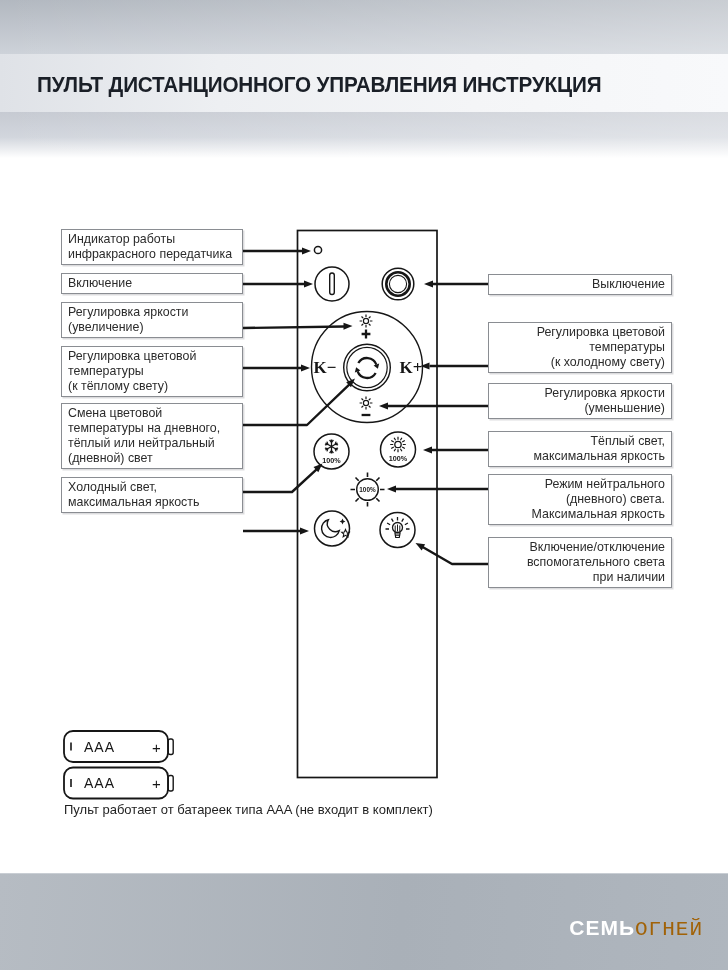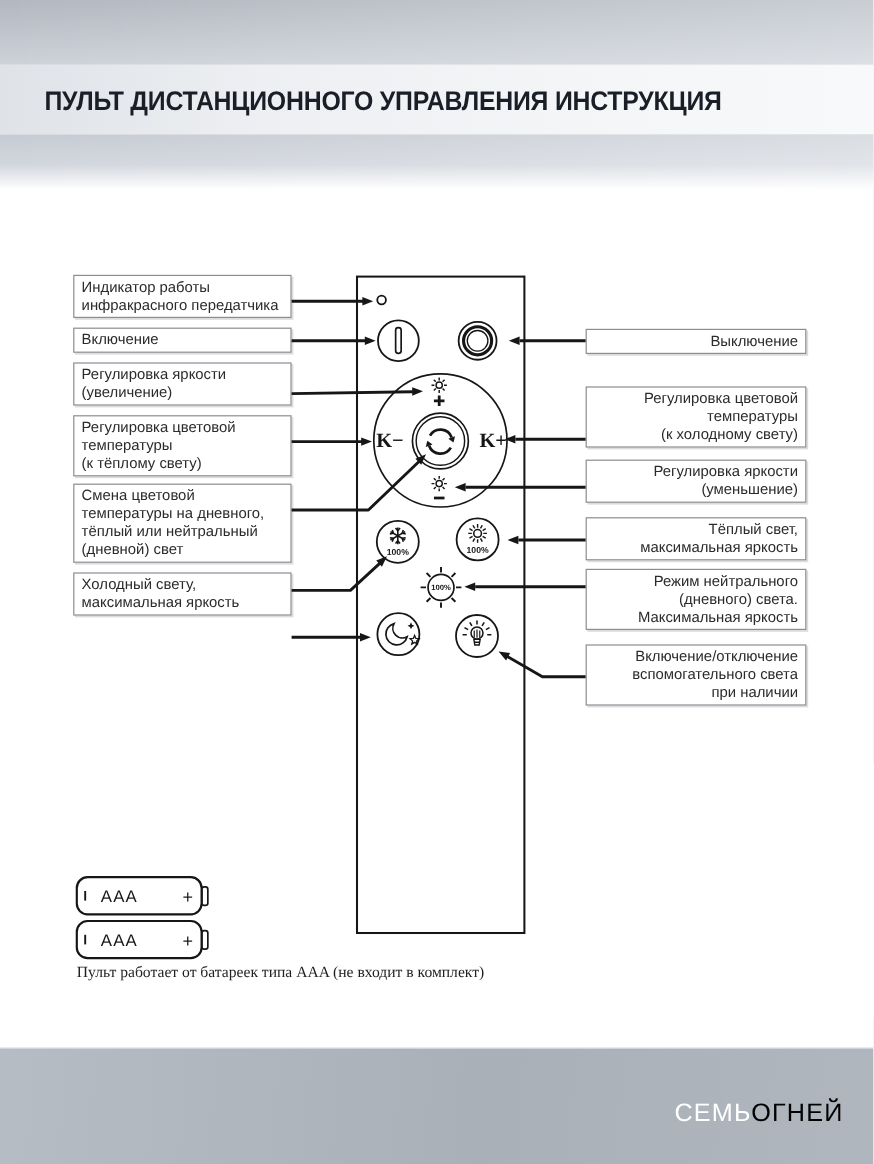--- a/index.html
+++ b/index.html
@@ -18,26 +18,26 @@
          letter-spacing:-0.2px;white-space:nowrap;transform:scaleX(.92);transform-origin:left top;}
   
   .co{position:absolute;box-sizing:border-box;background:#ffffff;border:1px solid #8a8d92;
       padding:2px 6px;font-size:12.4px;line-height:15px;color:#2b2b2b;white-space:pre-line;
       box-shadow:1.5px 1.5px 0 rgba(130,130,135,.28);}
   .co-l{left:61px;width:182px;}
   .co-r{left:488px;width:184px;text-align:right;}
   .l1{top:229px}.l2{top:273px}.l3{top:302px}.l4{top:346px}.l5{top:403px}.l6{top:477px}.l7{top:521px}
   .r1{top:274px}.r2{top:322px}.r3{top:383px}.r4{top:431px}.r5{top:474px}.r6{top:537px}
   .diagram-svg{position:absolute;left:0;top:0;width:728px;height:970px;}
-  .battery-note{position:absolute;left:64px;top:802px;font-size:13px;color:#1f1f1f;white-space:nowrap;font-family:Liberation Serif, serif;}
+  .battery-note{position:absolute;left:64px;top:802px;font-size:13px;color:#1f1f1f;white-space:nowrap;}
   .footer{position:absolute;left:0;top:873px;width:728px;height:97px;border-top:1px solid #c9ced4;
     background:linear-gradient(95deg,#b6bcc3 0%,#a9b0b8 55%,#afb6be 100%);}
   .brand{position:absolute;right:25px;top:916px;font-size:21px;letter-spacing:1px;white-space:nowrap;}
-  .brand-bold{font-weight:400;color:#ffffff;}
-  .brand-light{font-weight:400;color:#000000;}
+  .brand-bold{font-weight:700;color:#ffffff;}
+  .brand-light{font-weight:400;color:#a16207;font-family:Liberation Mono, monospace;}
 </style>
 </head>
 <body>
 
 <div class="page">
 
   <div class="band-top"></div>
   <div class="band-title"></div>
   <div class="band-stripe"></div>
 
@@ -48,21 +48,21 @@
 инфракрасного передатчика</div>
   <div class="co co-l l3">Регулировка яркости
 (увеличение)</div>
   <div class="co co-l l4">Регулировка цветовой
 температуры
 (к тёплому свету)</div>
   <div class="co co-l l5">Смена цветовой
 температуры на дневного,
 тёплый или нейтральный
 (дневной) свет</div>
-  <div class="co co-l l6">Холодный свету,
+  <div class="co co-l l6">Холодный свет,
 максимальная яркость</div>
 
   <div class="co co-r r1">Выключение</div>
   <div class="co co-r r2">Регулировка цветовой
 температуры
 (к холодному свету)</div>
   <div class="co co-r r3">Регулировка яркости
 (уменьшение)</div>
   <div class="co co-r r4">Тёплый свет,
 максимальная яркость</div>

